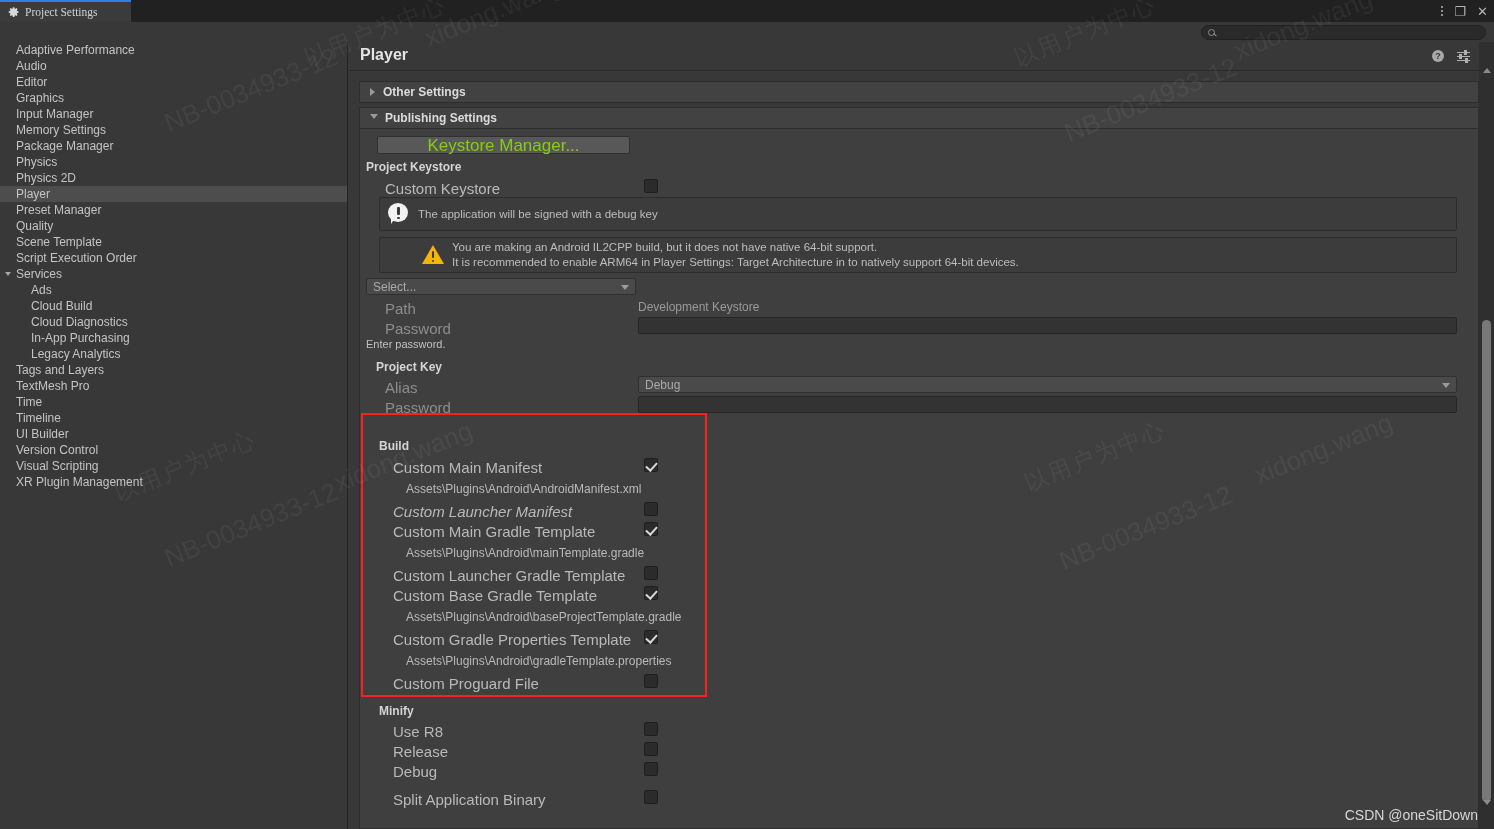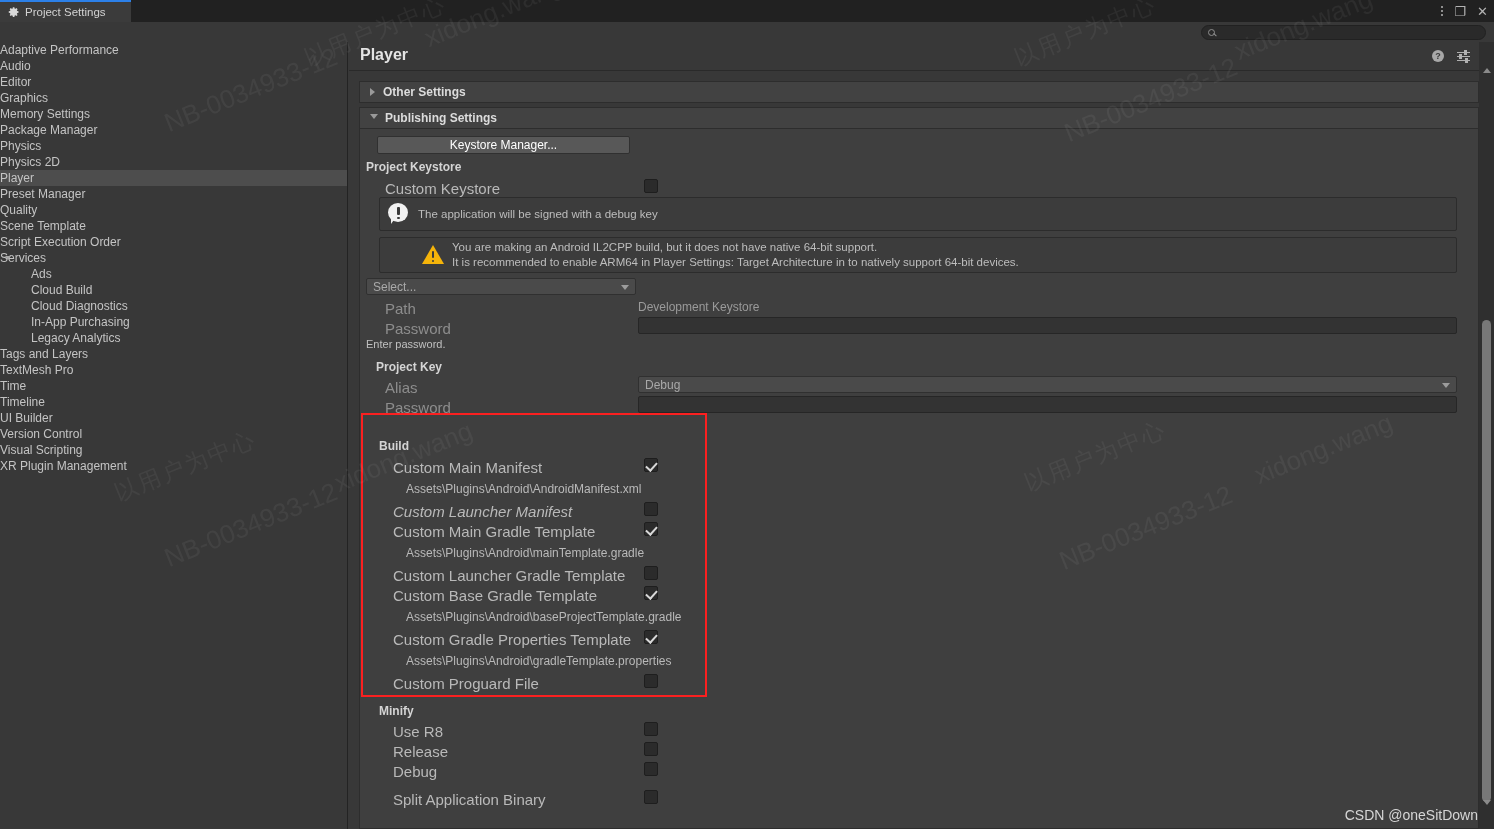--- a/index.html
+++ b/index.html
@@ -23,20 +23,21 @@
     z-index: 40;
     font-family: "Liberation Sans", sans-serif;
   }
   .wm.rot { transform: rotate(-22deg); transform-origin: left top; }
   .wm.cn { font-size: 23px; letter-spacing: 2px; }
 
   
   #tabbar {
     position: absolute; left:0; top:0; width:1494px; height:22px;
     background:#212121;
+    font-family:Liberation Serif, serif;
   }
   .tab {
     position:absolute; left:0; top:0; width:131px; height:22px;
     background:#3b3b3b;
     border-top:2px solid #2c80e8;
     display:flex; align-items:center; gap:5px;
     padding-left:8px;
     color:#d2d2d2; font-size:11.5px;
   }
   .tab .gear { width:12px; height:12px; position:relative; display:inline-block; }
@@ -75,21 +76,21 @@
 
   
   #sidebar {
     position:absolute; left:0; top:42px; width:348px; height:787px;
     background:#383838;
     border-right:1px solid #232323;
     overflow:hidden;
     z-index:5;
   }
   .side-item {
-    height:16px; line-height:16px; 
+    height:16px; line-height:16px; padding-left:16px;
     color:#c4c4c4; font-size:12px; white-space:nowrap;
     position:relative;
   }
   .side-item.sel { background:#4d4d4d; }
   .side-item.child { padding-left:31px; }
   .side-item .tri {
     position:absolute; left:6px; top:5px;
     width:0;height:0;
     border-left:4px solid #a5a5a5;
     border-top:3.2px solid transparent;
@@ -163,21 +164,21 @@
   #pubbody {
     background:#3f3f3f; border:1px solid #2d2d2d; border-top:0;
     position:relative;
     padding:0;
     min-height:700px;
   }
 
   .btn-keystore {
     position:absolute; left:17px; top:7px; width:253px; height:18px;
     background:#585858; border:1px solid #303030; border-radius:2px;
-    color:#ffffff; font-size:12px; text-align:center; line-height:17px;
+    color:#84cc16; font-size:17px; text-align:center; line-height:17px;
   }
   .sect-label {
     position:absolute; font-size:12px; font-weight:bold; color:#d4d4d4;
   }
   .row-label {
     position:absolute; font-size:15px; color:#b9b9b9;
   }
   .row-label.dim { color:#8d8d8d; }
   .path-label { position:absolute; font-size:12px; color:#b9b9b9; }
 
@@ -314,20 +315,21 @@
       <span class="sicon"></span>
       <input type="text" value="" placeholder="" style="">
     </div>
   </div>
 
   <div id="sidebar">
       <div class="side-item"><span>Adaptive Performance</span></div>
       <div class="side-item"><span>Audio</span></div>
       <div class="side-item"><span>Editor</span></div>
       <div class="side-item"><span>Graphics</span></div>
+      <div class="side-item"><span>Input Manager</span></div>
       <div class="side-item"><span>Memory Settings</span></div>
       <div class="side-item"><span>Package Manager</span></div>
       <div class="side-item"><span>Physics</span></div>
       <div class="side-item"><span>Physics 2D</span></div>
       <div class="side-item sel"><span>Player</span></div>
       <div class="side-item"><span>Preset Manager</span></div>
       <div class="side-item"><span>Quality</span></div>
       <div class="side-item"><span>Scene Template</span></div>
       <div class="side-item"><span>Script Execution Order</span></div>
       <div class="side-item"><span class="tri open"></span><span>Services</span></div>

